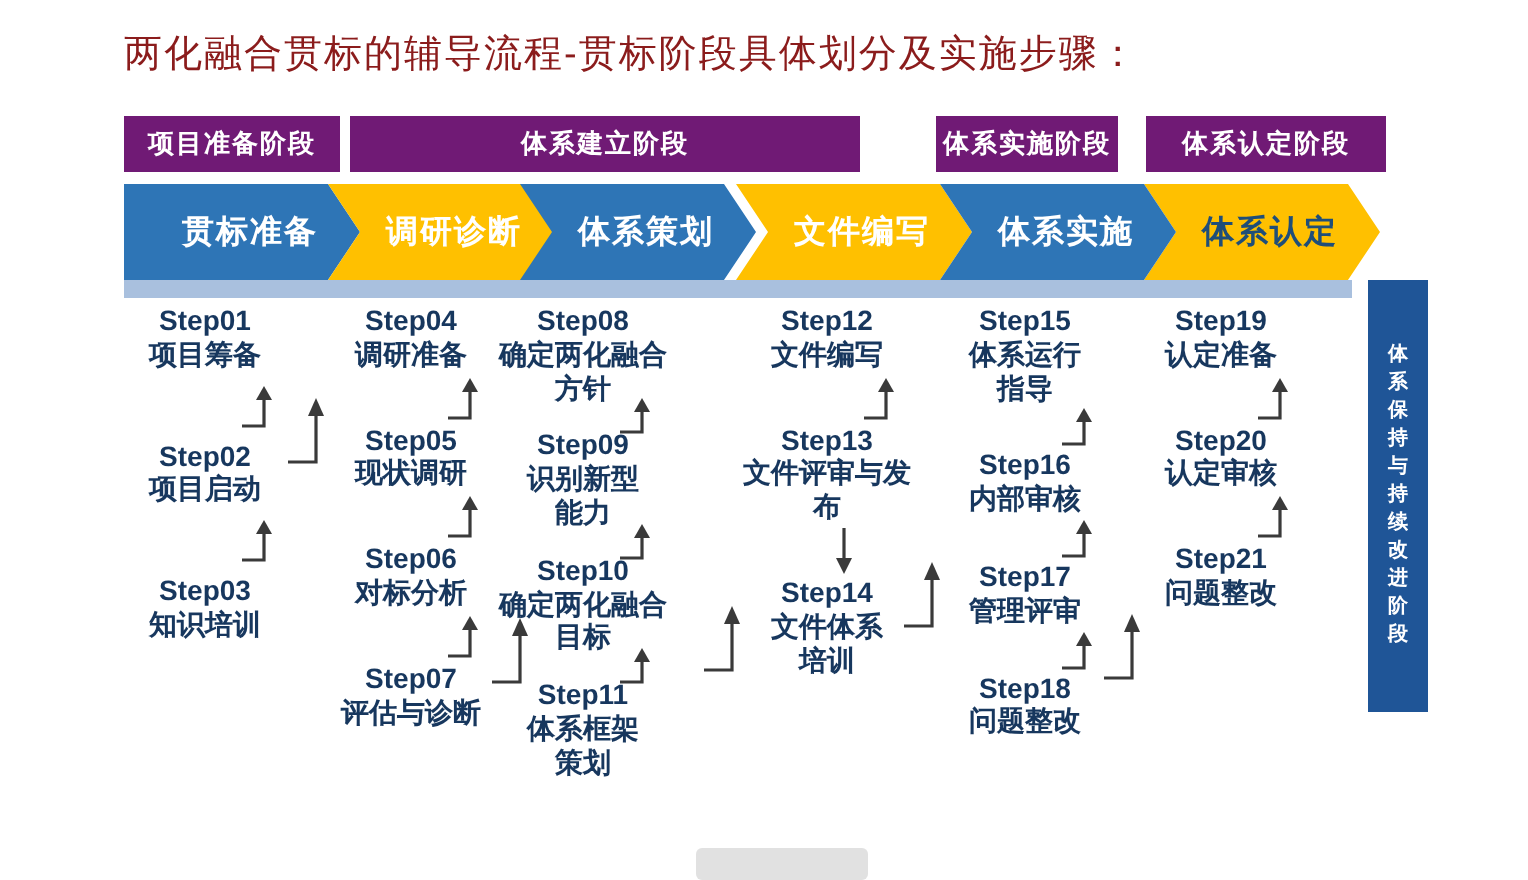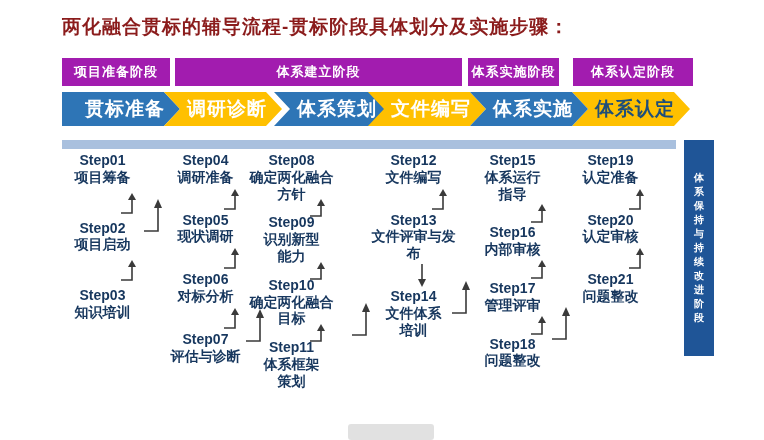--- a/index.html
+++ b/index.html
@@ -2,45 +2,45 @@
 <html><head>
 <meta charset="utf-8">
 <style>
   html,body{margin:0;padding:0;background:#fff;}
   .canvas{
     position:relative;width:764px;height:440px;background:#ffffff;overflow:hidden;
     font-family:"Liberation Sans","DejaVu Sans",sans-serif;
   }
   .title{
     position:absolute;left:62px;top:14px;margin:0;
-    font-size:19px;font-weight:bold;color:#8B1C1C;letter-spacing:1px;white-space:nowrap;
+    font-size:19px;font-weight:normal;color:#8B1C1C;letter-spacing:1px;white-space:nowrap;
   }
   
   .phase{
-    position:absolute;top:58px;height:28px;background:#a21caf;color:#fff;
+    position:absolute;top:58px;height:28px;background:#701a75;color:#fff;
     font-size:13px;font-weight:bold;display:flex;align-items:center;justify-content:center;
     letter-spacing:1px;
   }
   #ph1{left:62px;width:108px}
-  #ph2{left:175px;width:287px}
+  #ph2{left:175px;width:255px}
   #ph3{left:468px;width:91px}
   #ph4{left:573px;width:120px}
   
   .chev{
-    position:absolute;top:92px;height:34px;width:118px;
+    position:absolute;top:92px;height:48px;width:118px;
     display:flex;align-items:center;justify-content:center;
-    font-size:19px;font-weight:bold;color:#fff;padding-left:8px;box-sizing:border-box;
+    font-size:16px;font-weight:bold;color:#fff;padding-left:8px;box-sizing:border-box;
     letter-spacing:1px;
   }
   .chev.first{clip-path:polygon(0 0,calc(100% - 16px) 0,100% 50%,calc(100% - 16px) 100%,0 100%);}
   .chev.notch{clip-path:polygon(0 0,calc(100% - 16px) 0,100% 50%,calc(100% - 16px) 100%,0 100%,16px 50%);}
   .chev.blue{background:#2E75B6}
   .chev.yellow{background:#FFC000}
   .chev.dark-text{color:#1F4E79}
-  #cv1{left:62px}#cv2{left:164px}#cv3{left:274px}#cv4{left:368px}#cv5{left:470px}#cv6{left:572px}
+  #cv1{left:62px}#cv2{left:164px}#cv3{left:260px}#cv4{left:368px}#cv5{left:470px}#cv6{left:572px}
   
   .tl-bar{position:absolute;left:62px;top:140px;width:614px;height:9px;background:#A9C0DE;}
   
   .side-bar{
     position:absolute;left:684px;top:140px;width:30px;height:216px;background:#1F5597;
     display:flex;align-items:center;justify-content:center;
   }
   .side-bar span{
     display:block;width:14px;color:#fff;font-weight:bold;font-size:10px;
     line-height:1.4;word-break:break-all;text-align:center;

